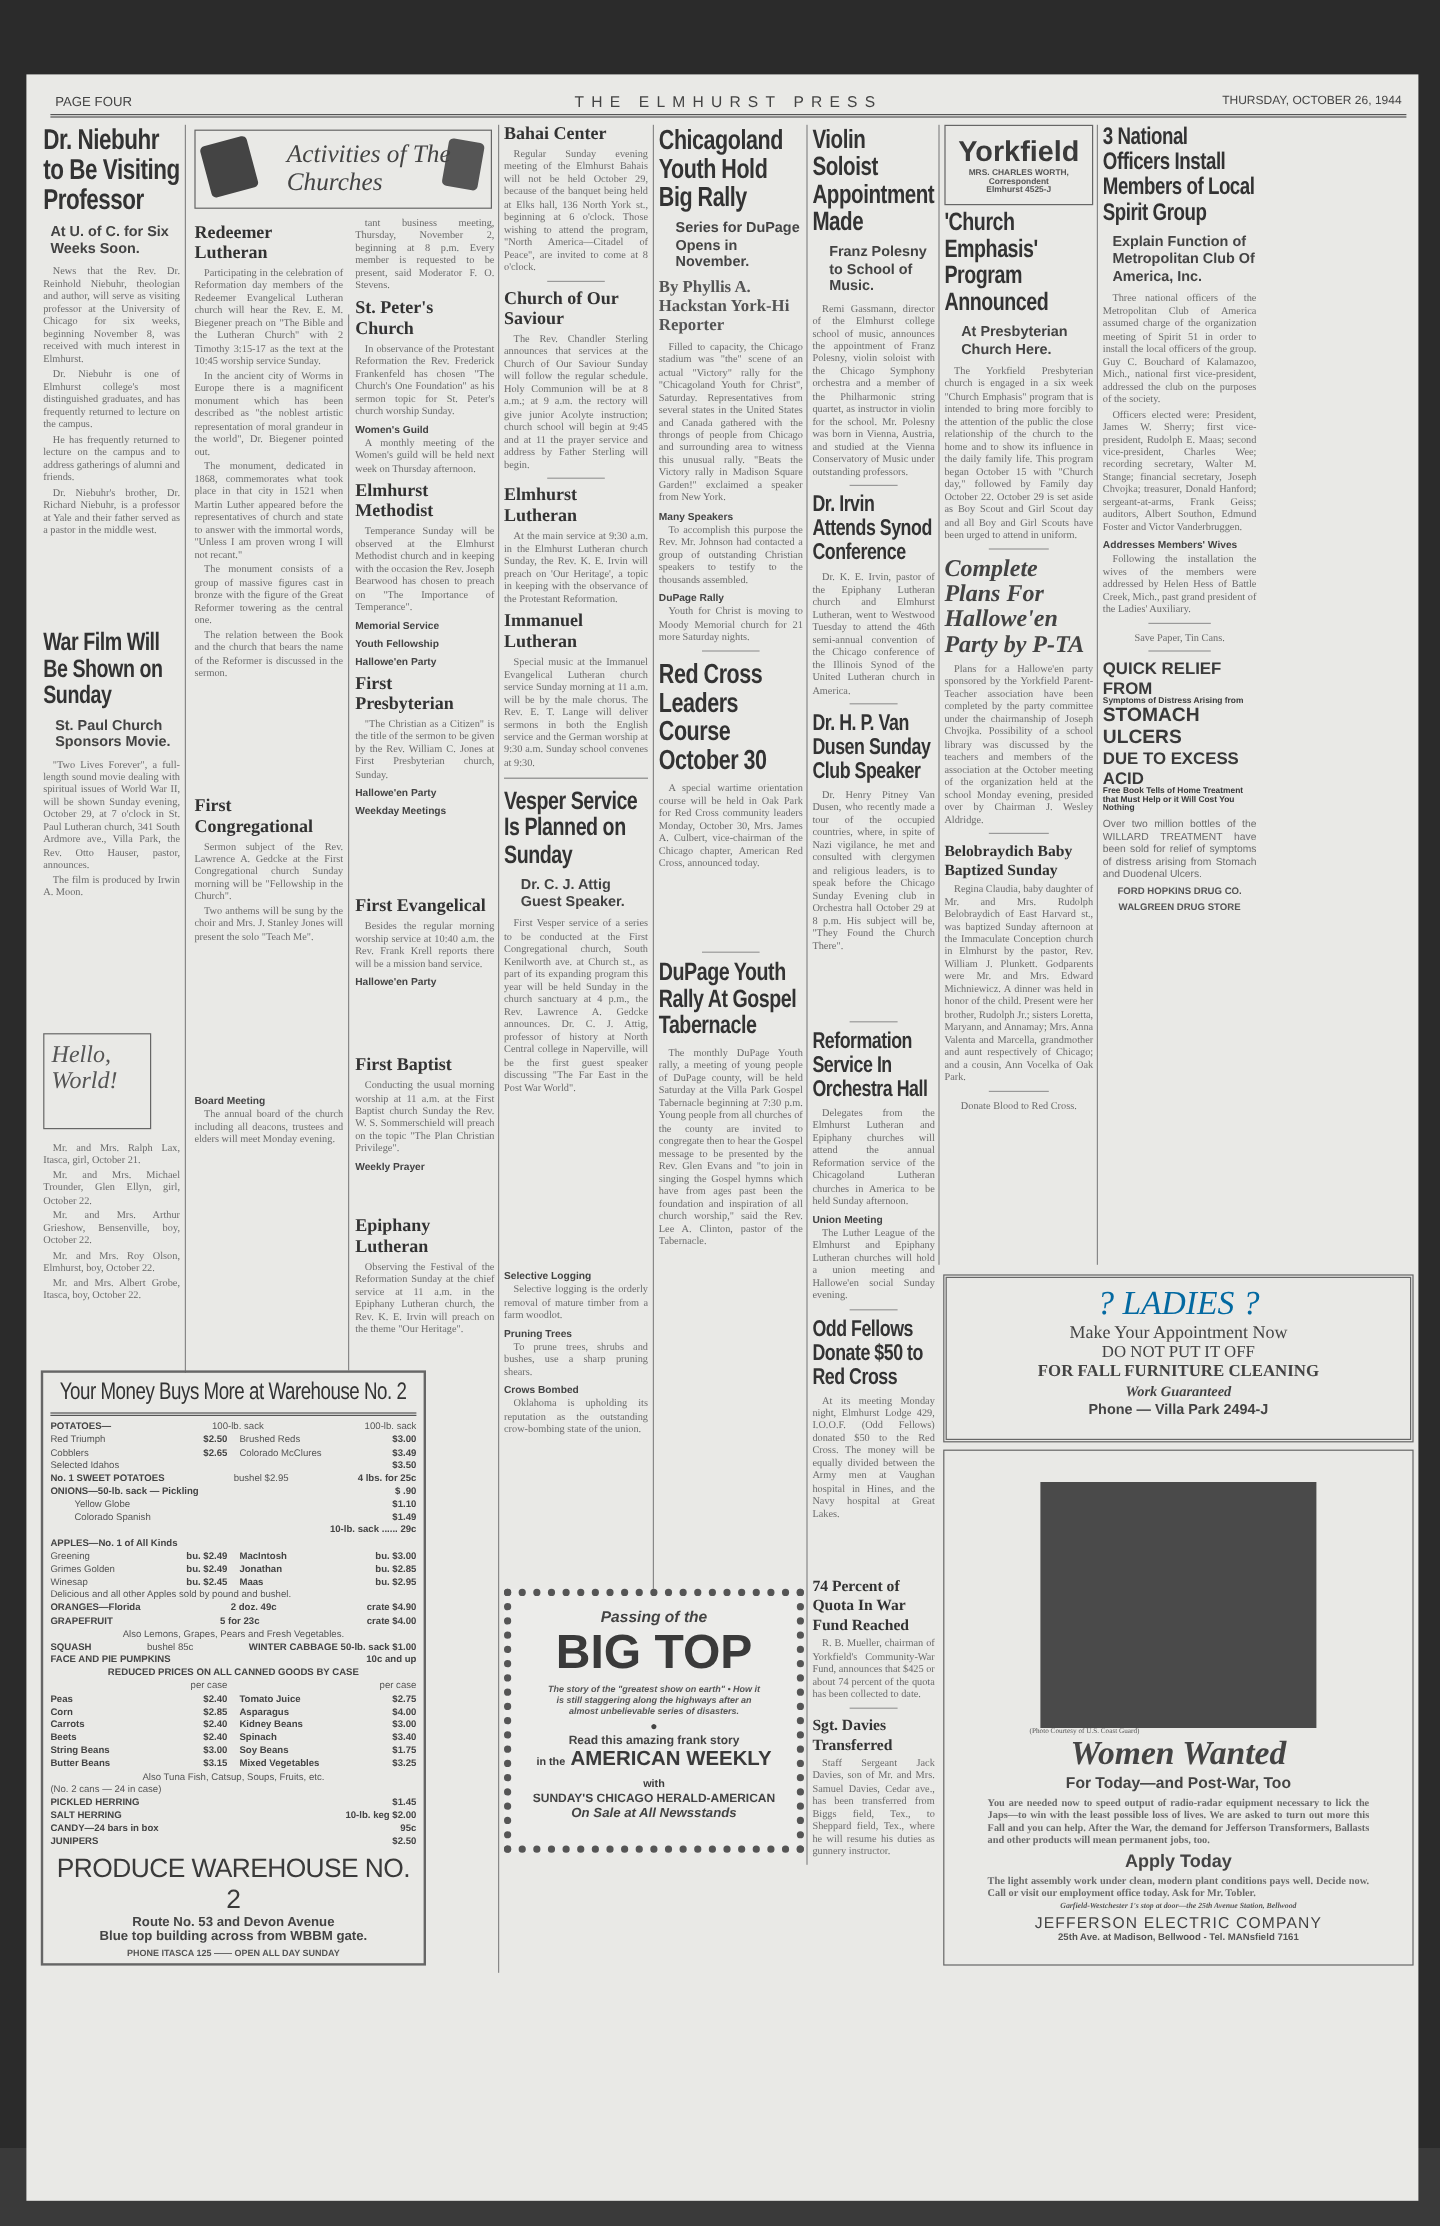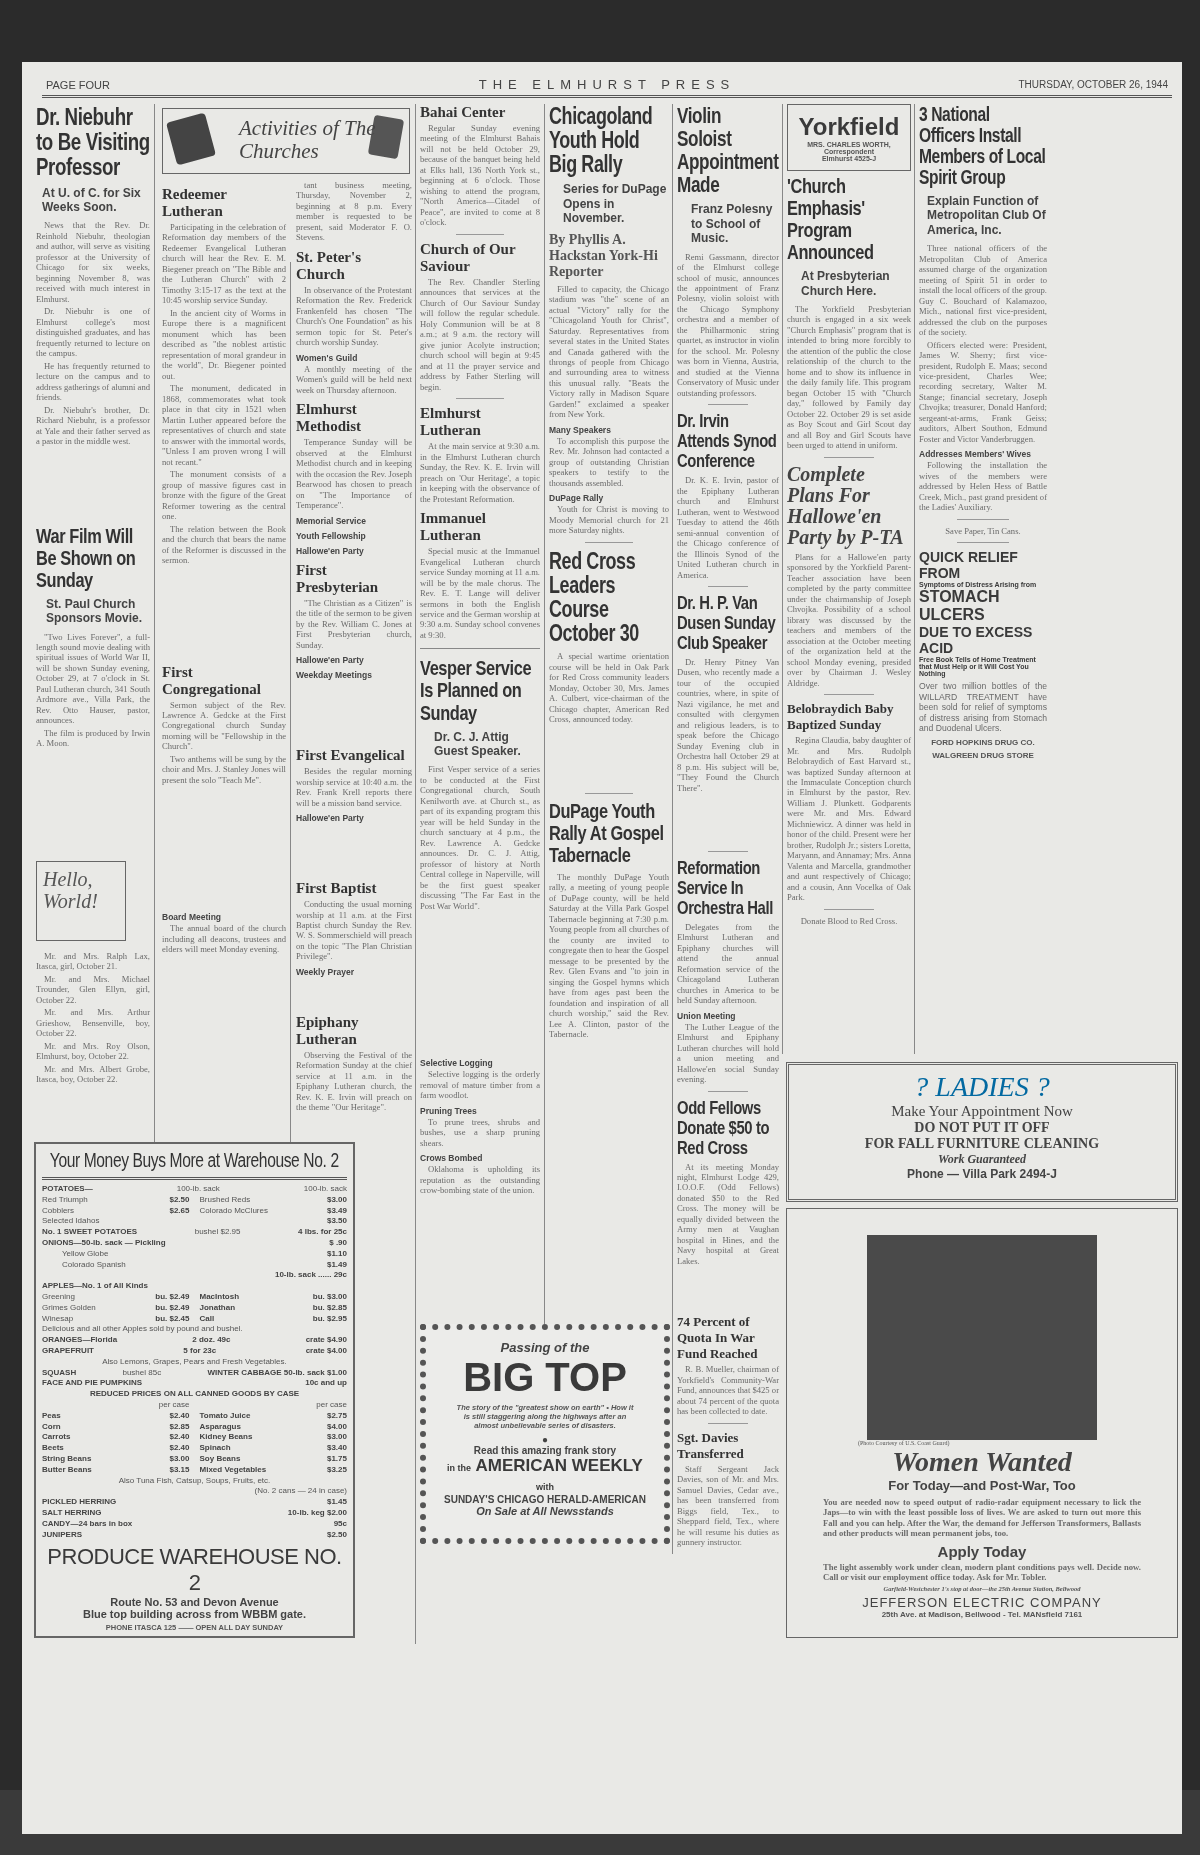--- a/index.html
+++ b/index.html
@@ -237,21 +237,21 @@
         </div>
       <div class="row">
           <b>Jonathan</b>
           <b>bu. $2.85</b>
         </div>
       <div class="row">
           <span>Winesap</span>
           <b>bu. $2.45</b>
         </div>
       <div class="row">
-          <b>Call</b>
+          <b>Maas</b>
           <b>bu. $2.95</b>
         </div>
     </div>
     <div class="row" style="justify-content:flex-start">
         <span>Delicious and all other Apples sold by pound and bushel.</span>
       </div>
     <div class="row">
         <b>ORANGES—Florida</b>
         <b>2 doz. 49c</b>
         <b>crate $4.90</b>
@@ -330,21 +330,21 @@
           <b>$3.15</b>
         </div>
       <div class="row">
           <b>Mixed Vegetables</b>
           <b>$3.25</b>
         </div>
     </div>
     <div class="row" style="justify-content:center">
         <span>Also Tuna Fish, Catsup, Soups, Fruits, etc.</span>
       </div>
-    <div class="row" style="justify-content:flex-end">
+    <div class="row" style="justify-content:flex-start">
         <span>(No. 2 cans — 24 in case)</span>
       </div>
     <div class="row">
         <b>PICKLED HERRING</b>
         <b>$1.45</b>
       </div>
     <div class="row">
         <b>SALT HERRING</b>
         <b>10-lb. keg $2.00</b>
       </div>
@@ -536,21 +536,21 @@
       <div style="font-weight:bold;font-size:7px">Free Book Tells of Home Treatment that Must Help or it Will Cost You Nothing</div>
       <div class="body" style="margin:4px 0">Over two million bottles of the WILLARD TREATMENT have been sold for relief of symptoms of distress arising from Stomach and Duodenal Ulcers.</div>
       <div class="center" style="font-weight:bold;font-size:8px;color:#555">FORD HOPKINS DRUG CO.</div>
       <div class="center" style="font-weight:bold;font-size:8px;color:#555;margin-top:4px">WALGREEN DRUG STORE</div>
     </div>
   </div>
 
   <div class="col box center" style="left:764px;top:1000px;width:392px;height:140px;border:3px double #666">
     <div class="ital" style="font-family:'Liberation Serif',serif;font-weight:normal;font-size:28px;color:#0369a1">? LADIES ?</div>
     <div style="font-family:'Liberation Serif',serif;font-size:15px;color:#444">Make Your Appointment Now</div>
-    <div style="font-family:'Liberation Serif',serif;font-weight:bold;font-size:14px;color:#444">DO NOT PUT IT OFF</div>
+    <div style="font-family:'Liberation Serif',serif;font-weight:normal;font-size:14px;color:#444">DO NOT PUT IT OFF</div>
     <div style="font-family:'Liberation Serif',serif;font-weight:bold;font-size:14px;color:#444">FOR FALL FURNITURE CLEANING</div>
     <div class="ital" style="font-family:'Liberation Serif',serif;font-weight:bold;font-size:12px;color:#444">Work Guaranteed</div>
     <div style="font-family:'Liberation Sans',sans-serif;font-weight:bold;font-size:12px;color:#444">Phone — Villa Park 2494-J</div>
   </div>
 
   <div class="col box" style="left:764px;top:1146px;width:392px;height:430px">
     <div class="photo" style="margin:20px auto 0;width:230px;height:205px"></div>
     <div style="font-size:6px;color:#555;margin-left:65px">(Photo Courtesy of U.S. Coast Guard)</div>
     <div class="center ital" style="font-family:'Liberation Serif',serif;font-weight:bold;font-size:28px;color:#444">Women Wanted</div>
     <div class="center" style="font-family:'Liberation Sans',sans-serif;font-weight:bold;font-size:13px;color:#444">For Today—and Post-War, Too</div>

